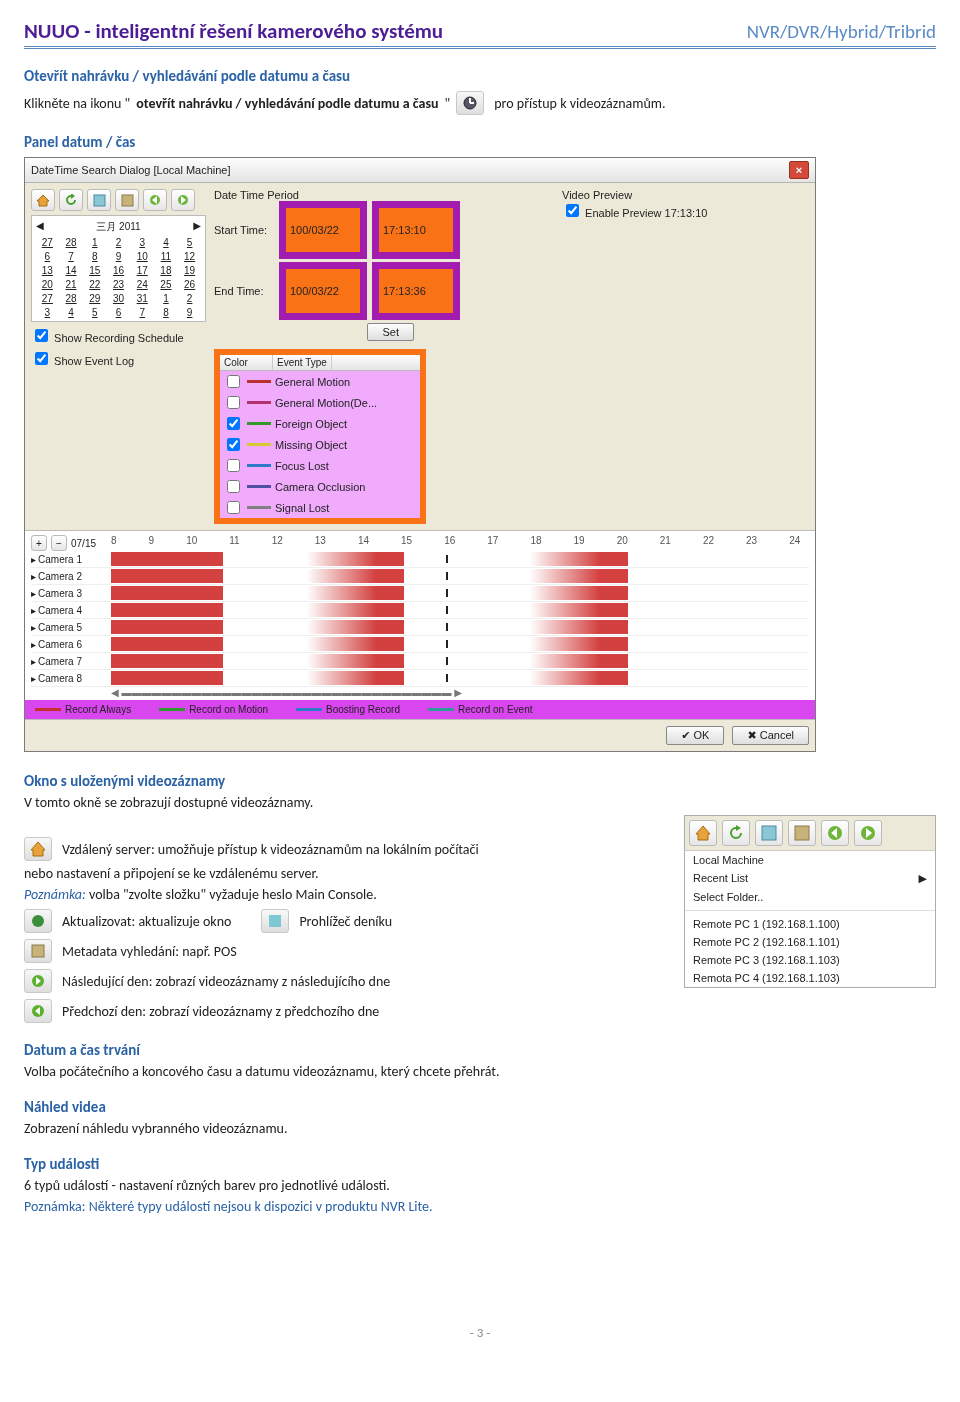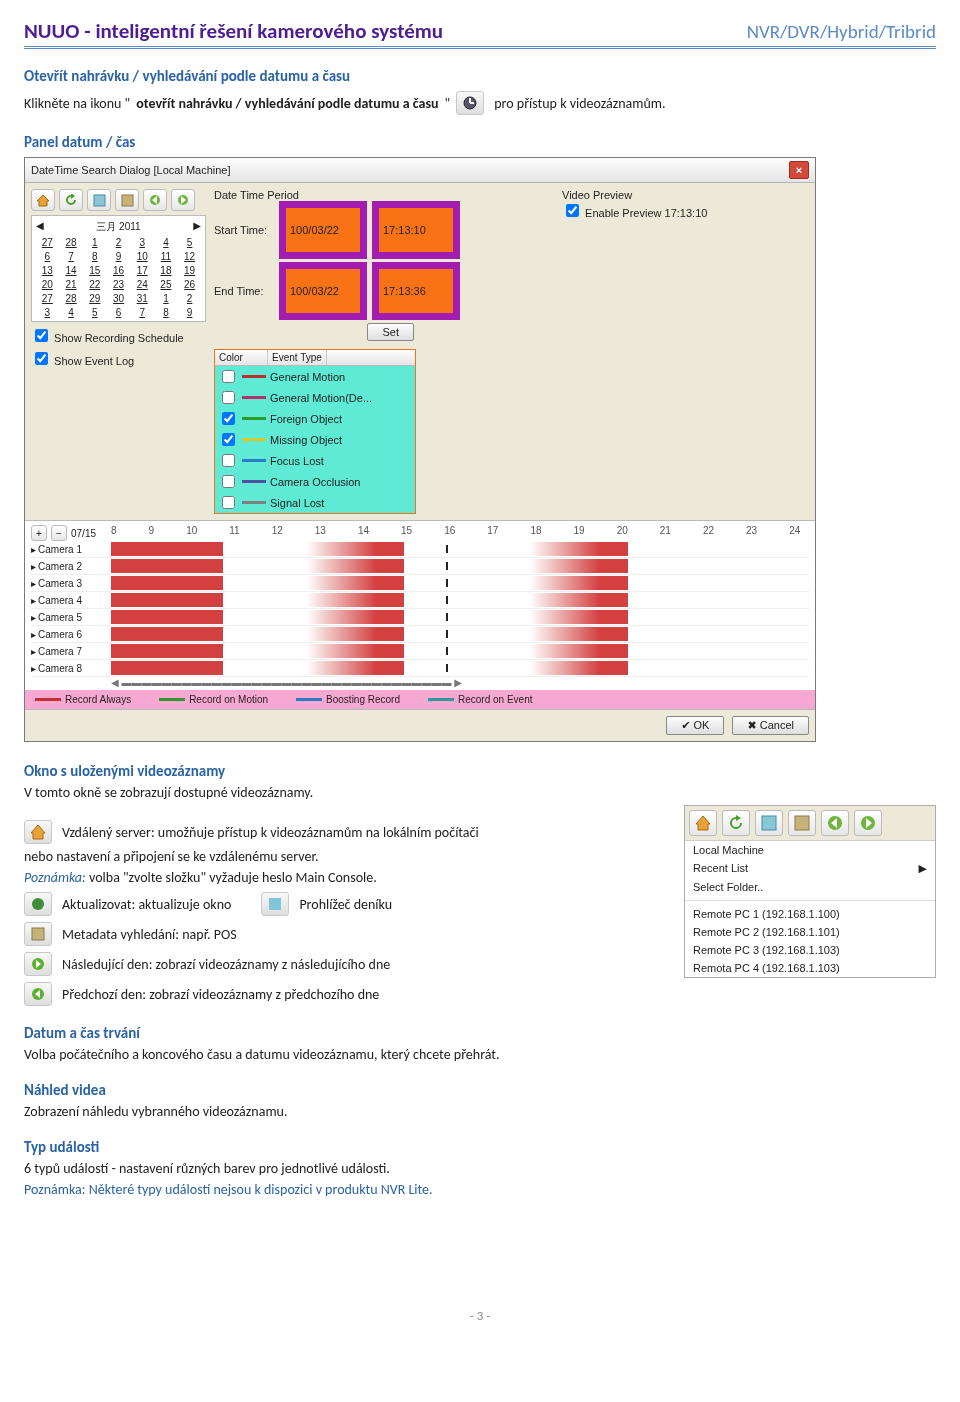--- a/index.html
+++ b/index.html
@@ -108,21 +108,21 @@
   .cal-grid span { padding:1px 0; }
   .chk-row { margin-top:4px; white-space:nowrap;}
   .mid-col { width: 340px; }
   .mid-col .row { display:flex; align-items:center; gap:5px; margin-bottom:3px;}
   .inp { background:#f97316; border:7px solid #a21caf; padding:16px 4px; font-size:11px; }
   .spin { width:66px; }
   .btn {
     border:1px solid #888; background:linear-gradient(#fdfdfd,#dedede);
     padding:2px 14px; font-size:11px; border-radius:2px;
   }
-  .evt-table { border:1px solid #f97316; background:#5eead4; width: 200px; margin-top:8px;}
+  .evt-table { border:6px solid #f97316; background:#f0abfc; width: 200px; margin-top:8px;}
   .evt-table .hdr { display:flex; background:linear-gradient(#fdfdfd,#e5e5e5); border-bottom:1px solid #bbb;}
   .evt-table .hdr span { padding:2px 4px; font-size:10px; border-right:1px solid #ccc;}
   .evt-row { display:flex; align-items:center; padding:1px 3px; gap:4px;}
   .colorbox { width:24px; height:3px; }
   .right-col { flex:1; }
   .preview {
     width: 200px; height: 125px;
     background: radial-gradient(circle at 45% 45%, #c4a978 0 26px, #8a6a3a 26px 40px, #3a2a6e 40px 100%);
     border:1px solid #555; margin-top:3px;
     position:relative; color:#fff; font-size:9px; padding:2px;
@@ -139,21 +139,21 @@
   .tl-row .strip::after{
     content:""; position:absolute; left:48%; top:3px; width:2px; height:8px; background:#222;
   }
   .bars{ position:absolute; height:100%; width:100%;
     background:
       linear-gradient(to right,
         #d34040 12% 16%, transparent 16% 28%,
         #d34040 38% 42%, transparent 42% 60%,
         #d34040 70% 74%, transparent 74% 100%);
   }
-  .legend { display:flex; gap:28px; padding:4px 10px; font-size:10px; align-items:flex-end; background:#f9a8d4;}
+  .legend { display:flex; gap:28px; padding:4px 10px; font-size:10px; align-items:flex-end; background:#d946ef;}
   .legend span.l { display:flex; align-items:center; gap:4px;}
   .legend .lc { width:26px; height:3px;}
   .dlg-bottom{ display:flex; justify-content:flex-end; gap:8px; padding:6px; border-top:1px solid #bbb;text-align:center;}
 
   
   .server-menu {
     width: 250px;
     border: 1px solid #acacac;
     background:#fff;
     font-family: Tahoma, Arial, sans-serif;
@@ -533,21 +533,21 @@
       <span>▶</span>
     </div>
   <div class="sm-item">Select Folder..</div>
   <div class="sm-sep"></div>
   <div class="sm-item">Remote PC 1 (192.168.1.100)</div>
   <div class="sm-item">Remote PC 2 (192.168.1.101)</div>
   <div class="sm-item">Remote PC 3 (192.168.1.103)</div>
   <div class="sm-item">Remota PC 4 (192.168.1.103)</div>
 </div>
 
-<div style="width:600px; margin-top:19px;">
+<div style="width:600px; margin-top:26px;">
   <div class="inline-row">
     <span class="icon">
         <svg width="16" height="16">
           <polygon points="8,1 15,9 13,9 13,15 3,15 3,9 1,9" fill="#e8a23a" stroke="#a86a10"></polygon>
         </svg>
       </span>
     <span>Vzdálený server: umožňuje přístup k videozáznamům na lokálním počítači</span>
   </div>
   <div class="line">nebo nastavení a připojení se ke vzdálenému server.</div>
   <div class="line"><span class="blue">Poznámka:</span> <span>volba "zvolte složku" vyžaduje heslo Main Console.</span></div>

